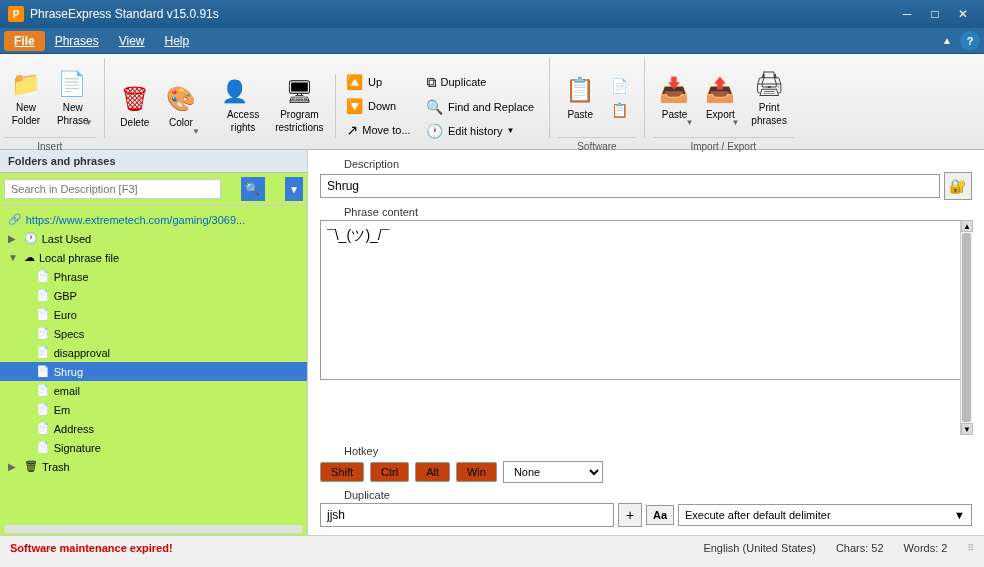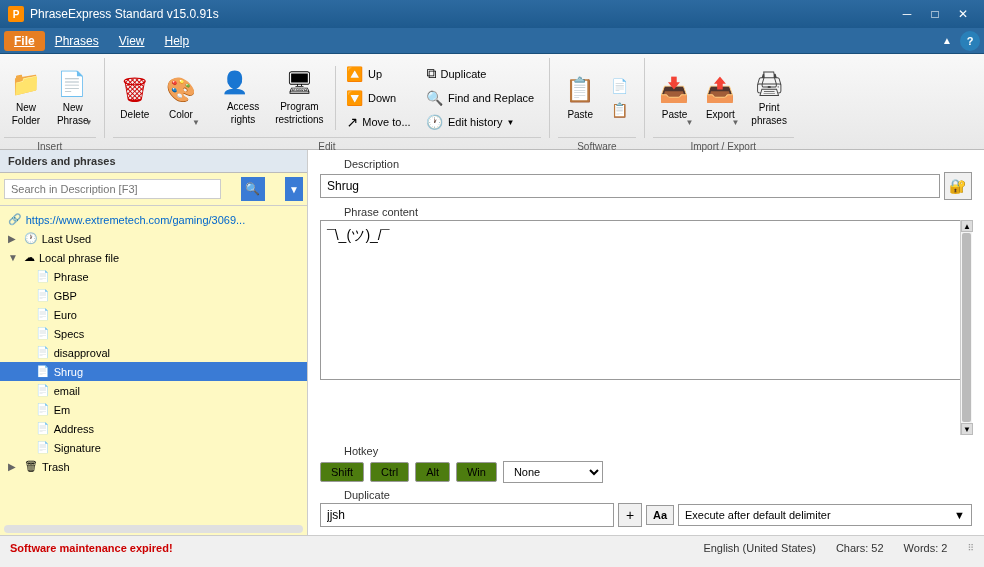--- a/index.html
+++ b/index.html
@@ -124,21 +124,21 @@
     }
     .status-warning { color: #cc0000; font-weight: bold; }
     .status-right { margin-left: auto; display: flex; gap: 20px; }
 
     
     .left-panel {
       width: 308px;
       border-right: 1px solid #ccc;
       display: flex;
       flex-direction: column;
-      background: #fef9c3;
+      background: #bef264;
     }
     .panel-header {
       background: #e0e8f0;
       padding: 5px 8px;
       font-weight: bold;
       font-size: 11px;
       color: #333;
       border-bottom: 1px solid #bbb;
     }
     .search-box {
@@ -281,21 +281,21 @@
       flex: 1;
       margin: 1px;
       background: #bbb;
       border-radius: 2px;
     }
     .hotkey-section { margin-top: 4px; }
     .hotkey-row { display: flex; align-items: center; gap: 6px; margin-top: 4px; }
     .hotkey-btn {
       padding: 3px 10px;
       border: 1px solid #999;
-      background: #4d7c0f;
+      background: #c2410c;
       cursor: pointer;
       font-size: 11px;
       border-radius: 2px;
     }
     .hotkey-select {
       padding: 3px 6px;
       border: 1px solid #999;
       background: white;
       font-size: 11px;
       min-width: 100px;
@@ -461,21 +461,20 @@
           <span class="icon">🔍</span>
           <span>Find and Replace</span>
         </button>
         <button class="ribbon-btn-small">
           <span class="icon">🕐</span>
           <span>Edit history</span>
           <span class="down-arrow">▼</span>
         </button>
       </div>
     </div>
-    <div class="ribbon-section-label">Edit</div>
   </div>
 
   <div class="v-sep"></div>
 
   <div class="ribbon-section">
     <div class="ribbon-section-content">
       <button class="ribbon-btn">
         <span class="btn-icon paste-icon">📋</span>
         <span>Paste</span>
       </button>

